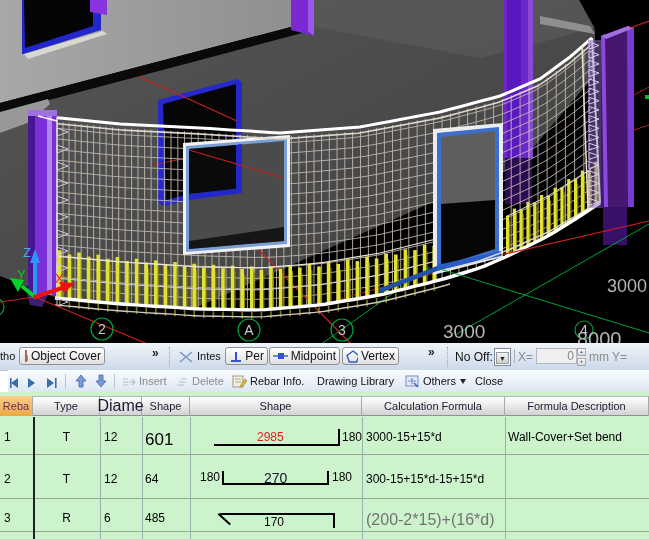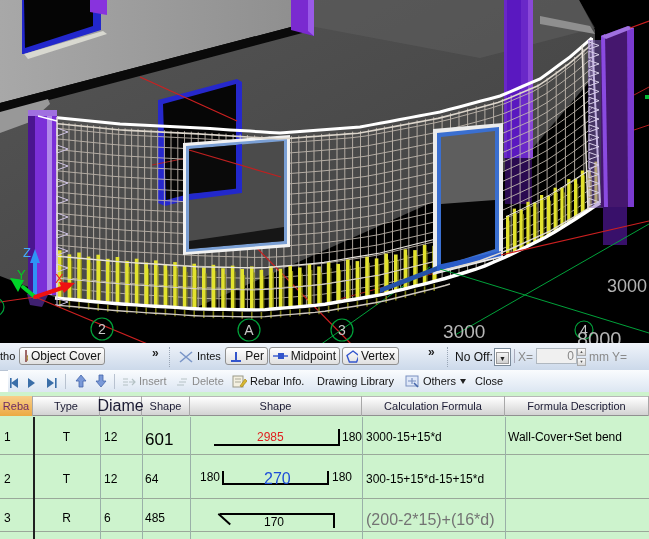--- a/index.html
+++ b/index.html
@@ -519,18 +519,18 @@
 <div class="abs" style="left:145px;top:119px;font-size:12px;color:#000;">485</div>
 <div class="abs" style="left:366px;top:119px;font-size:16px;color:#737373;">(200-2*15)+(16*d)</div>
 <div class="abs" style="left:214px;top:52px;width:126px;height:2px;background:#000;"></div>
 <div class="abs" style="left:338px;top:37px;width:2px;height:17px;background:#000;"></div>
 <div class="abs" style="left:257px;top:38px;font-size:12px;color:#e02020;">2985</div>
 <div class="abs" style="left:342px;top:38px;font-size:12px;color:#000;">180</div>
 <div class="abs" style="left:222px;top:79px;width:2px;height:14px;background:#000;"></div>
 <div class="abs" style="left:327px;top:79px;width:2px;height:14px;background:#000;"></div>
 <div class="abs" style="left:222px;top:91px;width:107px;height:2px;background:#000;"></div>
 <div class="abs" style="left:200px;top:78px;font-size:12px;color:#000;">180</div>
-<div class="abs" style="left:264px;top:78px;font-size:16px;color:#1d4ed8;">270</div>
+<div class="abs" style="left:264px;top:78px;font-size:14px;color:#0f172a;">270</div>
 <div class="abs" style="left:332px;top:78px;font-size:12px;color:#000;">180</div>
 <div class="abs" style="left:220px;top:121px;width:115px;height:2px;background:#000;"></div>
 <div class="abs" style="left:333px;top:121px;width:2px;height:15px;background:#000;"></div>
 <div class="abs" style="left:219px;top:121px;width:16px;height:2px;background:#000;transform:rotate(42deg);transform-origin:0 0;"></div>
 <div class="abs" style="left:264px;top:123px;font-size:12px;color:#000;">170</div>
 </div>
 </body></html>

